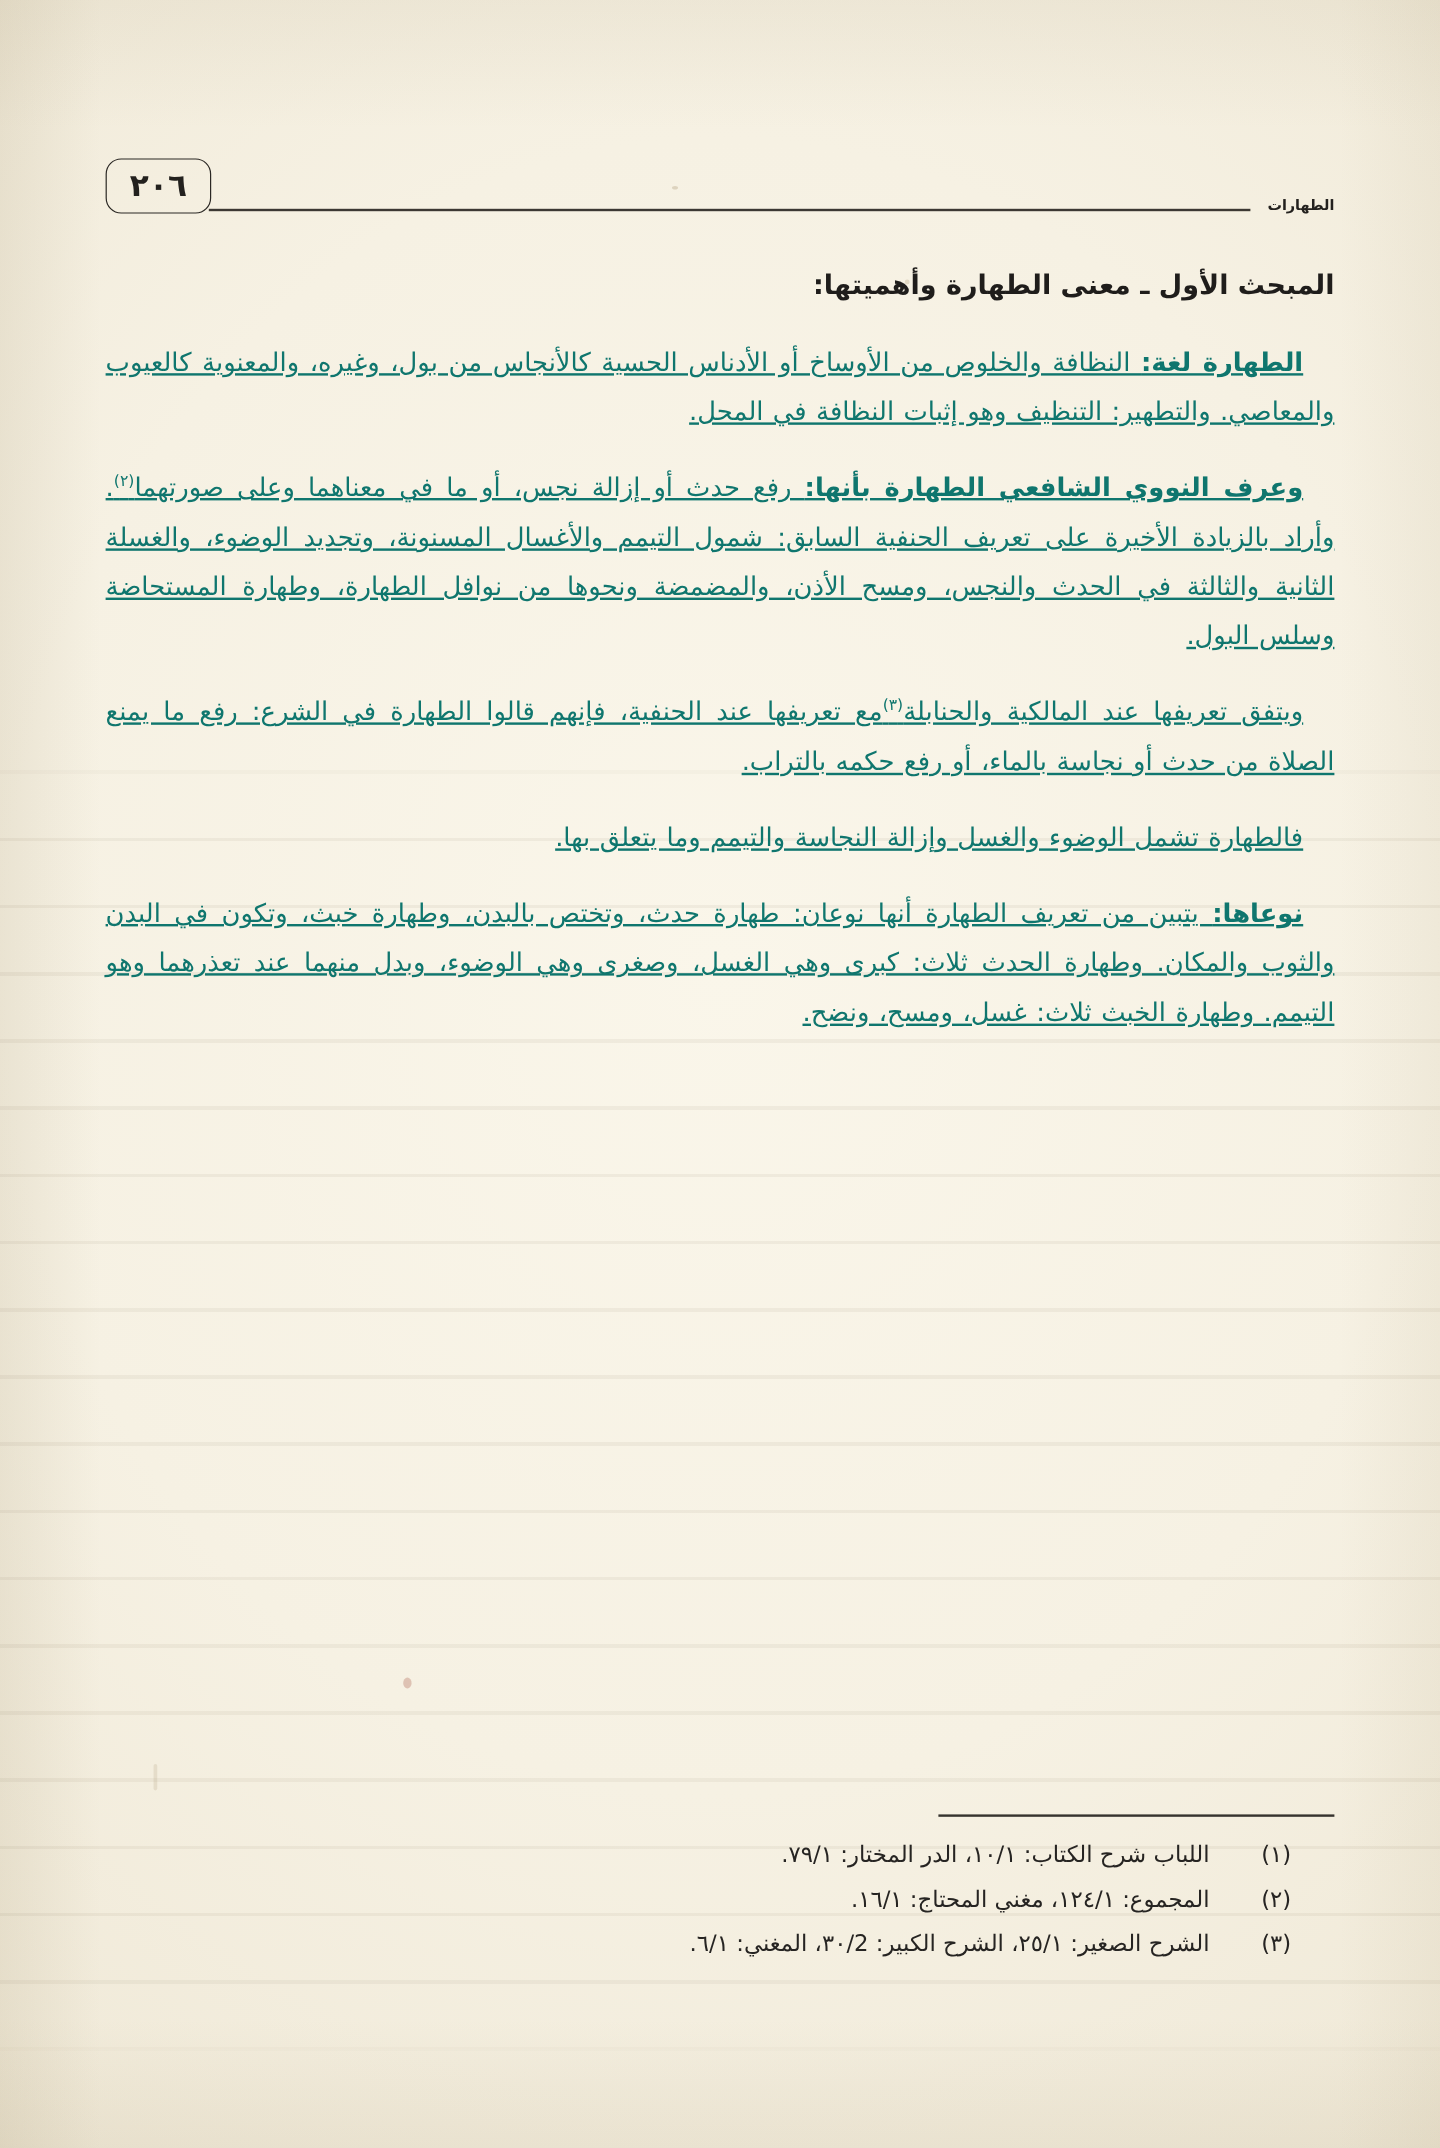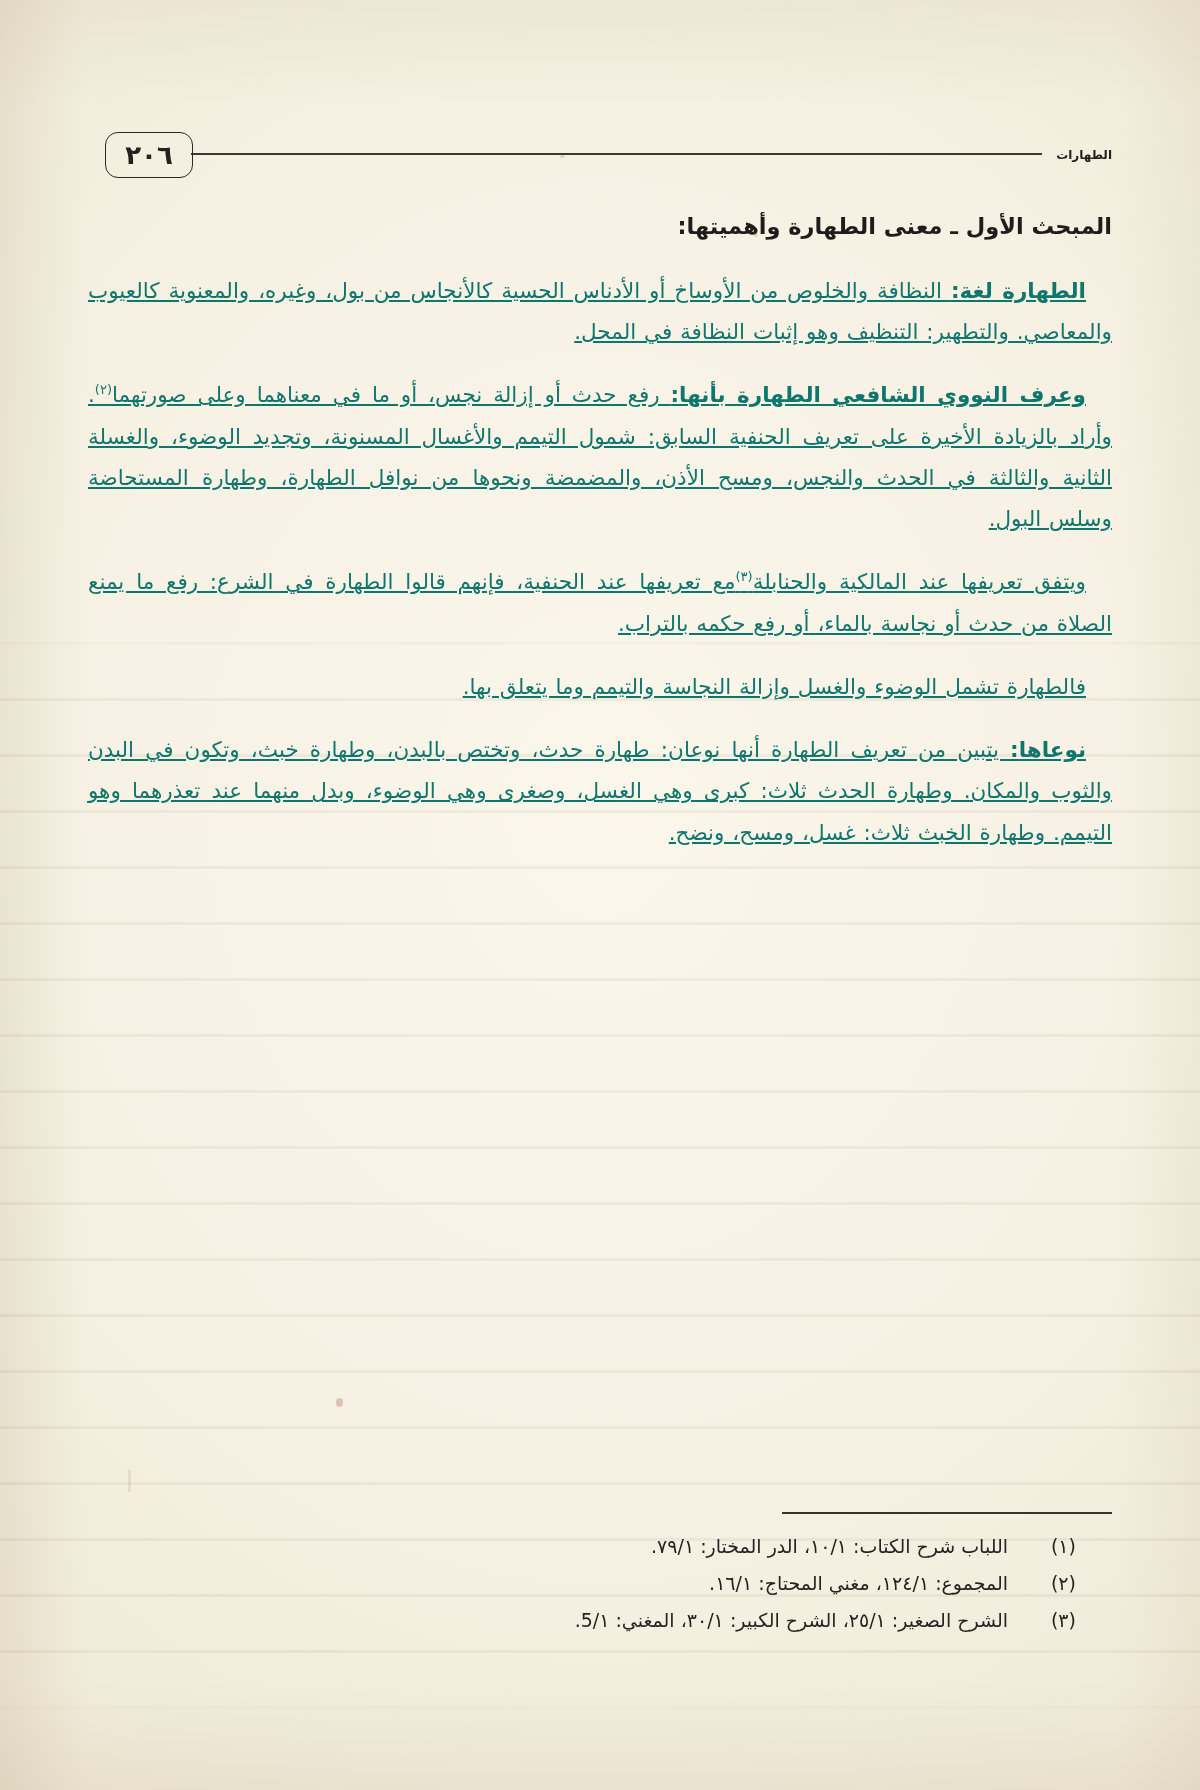--- a/index.html
+++ b/index.html
@@ -36,22 +36,22 @@
         rgba(90,70,40,0) 29px, rgba(90,70,40,0) 56px);
     -webkit-mask-image:linear-gradient(180deg,transparent 0 34%,#000 38%,#000 92%,transparent 97%);
             mask-image:linear-gradient(180deg,transparent 0 34%,#000 38%,#000 92%,transparent 97%);
     transform:scaleX(-1);
   }
 
   .page{position:absolute;inset:0;}
 
   
   .header{
-    position:absolute;left:105px;right:88px;top:132px;
-    display:flex;align-items:center;flex-direction:row-reverse;
+    position:absolute;left:88px;right:88px;top:132px;
+    display:flex;align-items:flex-end;flex-direction:row-reverse;
     gap:0;
   }
   .header-title{
     font-size:12px;font-weight:700;letter-spacing:0;
     white-space:nowrap;color:#23211e;
     padding-left:14px;
   }
   .header-rule{
     flex:1;height:0;border-top:2.4px solid #2b2824;
     margin:0 0 2px 0;
@@ -70,21 +70,21 @@
   
   .content{
     position:absolute;
     right:88px;left:88px;
     top:210px;
     text-align:justify;
     text-align-last:right;
   }
   h2.section-heading{
     font-size:22.5px;font-weight:700;
-    margin:0 0 26px 0;
+    margin:12px 0 26px 0;
     text-align:center;
     letter-spacing:0;
     color:#1f1d1b;
     line-height:1.5;
   }
   p.para{
     font-size:21.5px;
     line-height:1.92;
     margin:0 0 22px 0;
     text-indent:26px;
@@ -182,21 +182,21 @@
       <div class="fn-item">
         <span class="fn-num">(١)</span>
         <span>اللباب شرح الكتاب: ١٠/١، الدر المختار: ٧٩/١.</span>
       </div>
       <div class="fn-item">
         <span class="fn-num">(٢)</span>
         <span>المجموع: ١٢٤/١، مغني المحتاج: ١٦/١.</span>
       </div>
       <div class="fn-item">
         <span class="fn-num">(٣)</span>
-        <span>الشرح الصغير: ٢٥/١، الشرح الكبير: ٣٠/١، المغني: 5/١.</span>
+        <span>الشرح الصغير: ٢٥/١، الشرح الكبير: ٣٠/2، المغني: ٦/١.</span>
       </div>
     </div>
   </div>
 
   <div class="speck" style="left:336px;top:1398px;width:7px;height:9px;background:#c08a78;opacity:.45;"></div>
   <div class="speck" style="left:754px;top:233px;width:4px;height:4px;opacity:.35;"></div>
   <div class="speck" style="left:560px;top:155px;width:5px;height:3px;opacity:.4;"></div>
   <div class="speck" style="left:128px;top:1470px;width:3px;height:22px;border-radius:2px;opacity:.25;"></div>
 
 </div>

